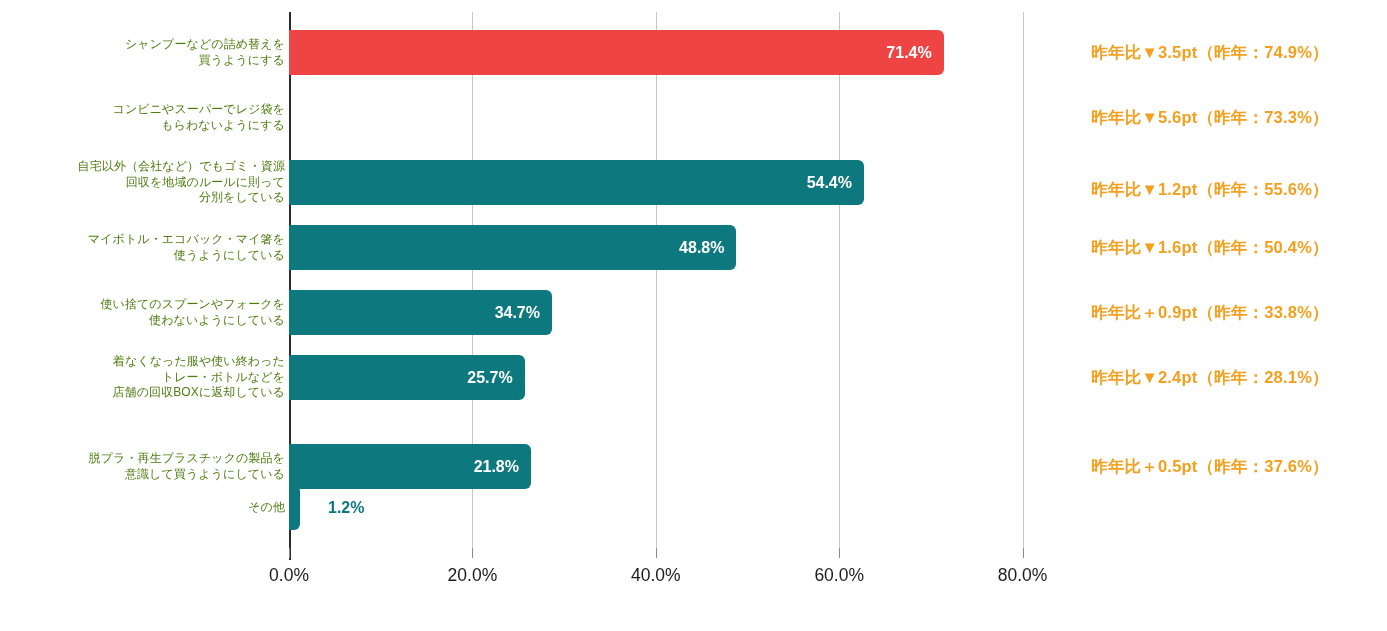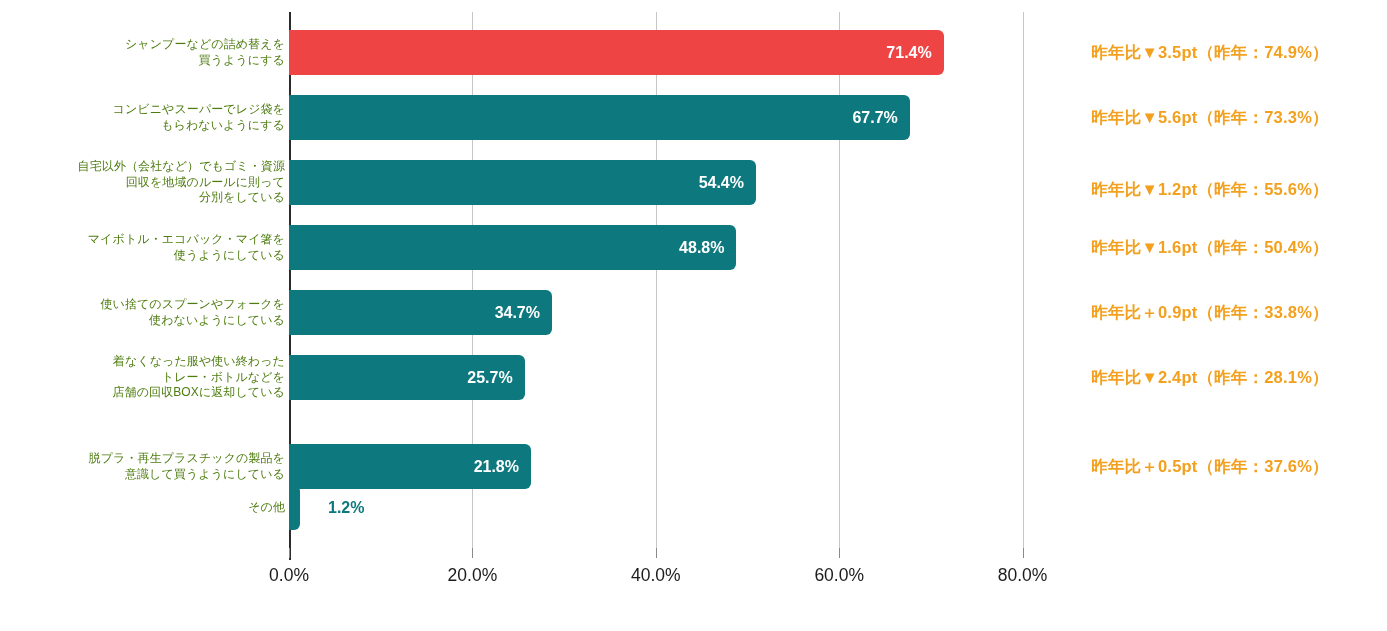--- a/index.html
+++ b/index.html
@@ -148,33 +148,28 @@
       <div class="bar-wrap">
         <div class="bar" style="width: 654.738px; background: #ef4444;">
           <span class="bar-value">71.4%</span>
         </div>
       </div>
       <div class="annotation" style="top: 22px; color: rgb(242, 160, 30);">昨年比▼3.5pt（昨年：74.9%）</div>
     </div>
     <div class="row" style="top: 85px;">
       <div class="cat-label">コンビニやスーパーでレジ袋を
 もらわないようにする</div>
-      <div class="bar-wrap">
-        <div class="bar" style="width: 620.809px; background: rgb(13, 120, 126);">
-          <span class="bar-value">67.7%</span>
-        </div>
-      </div>
       <div class="annotation" style="top: 22px; color: rgb(242, 160, 30);">昨年比▼5.6pt（昨年：73.3%）</div>
     </div>
     <div class="row" style="top: 150px;">
       <div class="cat-label">自宅以外（会社など）でもゴミ・資源
 回収を地域のルールに則って
 分別をしている</div>
       <div class="bar-wrap">
-        <div class="bar" style="width: 467px; background: rgb(13, 120, 126);">
+        <div class="bar" style="width: 575px; background: rgb(13, 120, 126);">
           <span class="bar-value">54.4%</span>
         </div>
       </div>
       <div class="annotation" style="top: 29px; color: rgb(242, 160, 30);">昨年比▼1.2pt（昨年：55.6%）</div>
     </div>
     <div class="row" style="top: 215px;">
       <div class="cat-label">マイボトル・エコバック・マイ箸を
 使うようにしている</div>
       <div class="bar-wrap">
         <div class="bar" style="width: 447.496px; background: rgb(13, 120, 126);">

